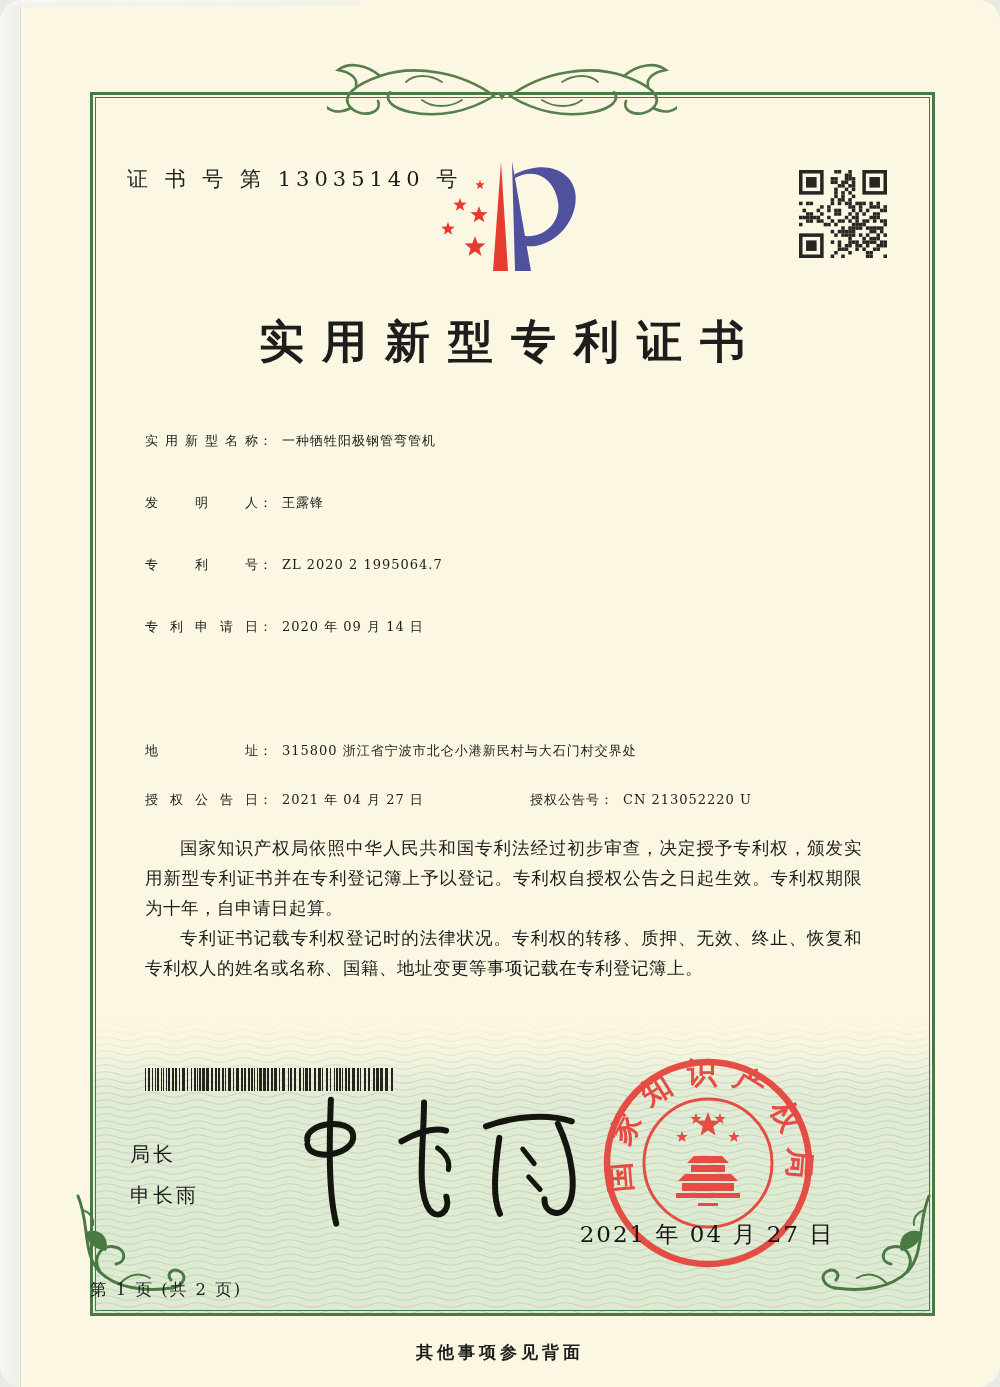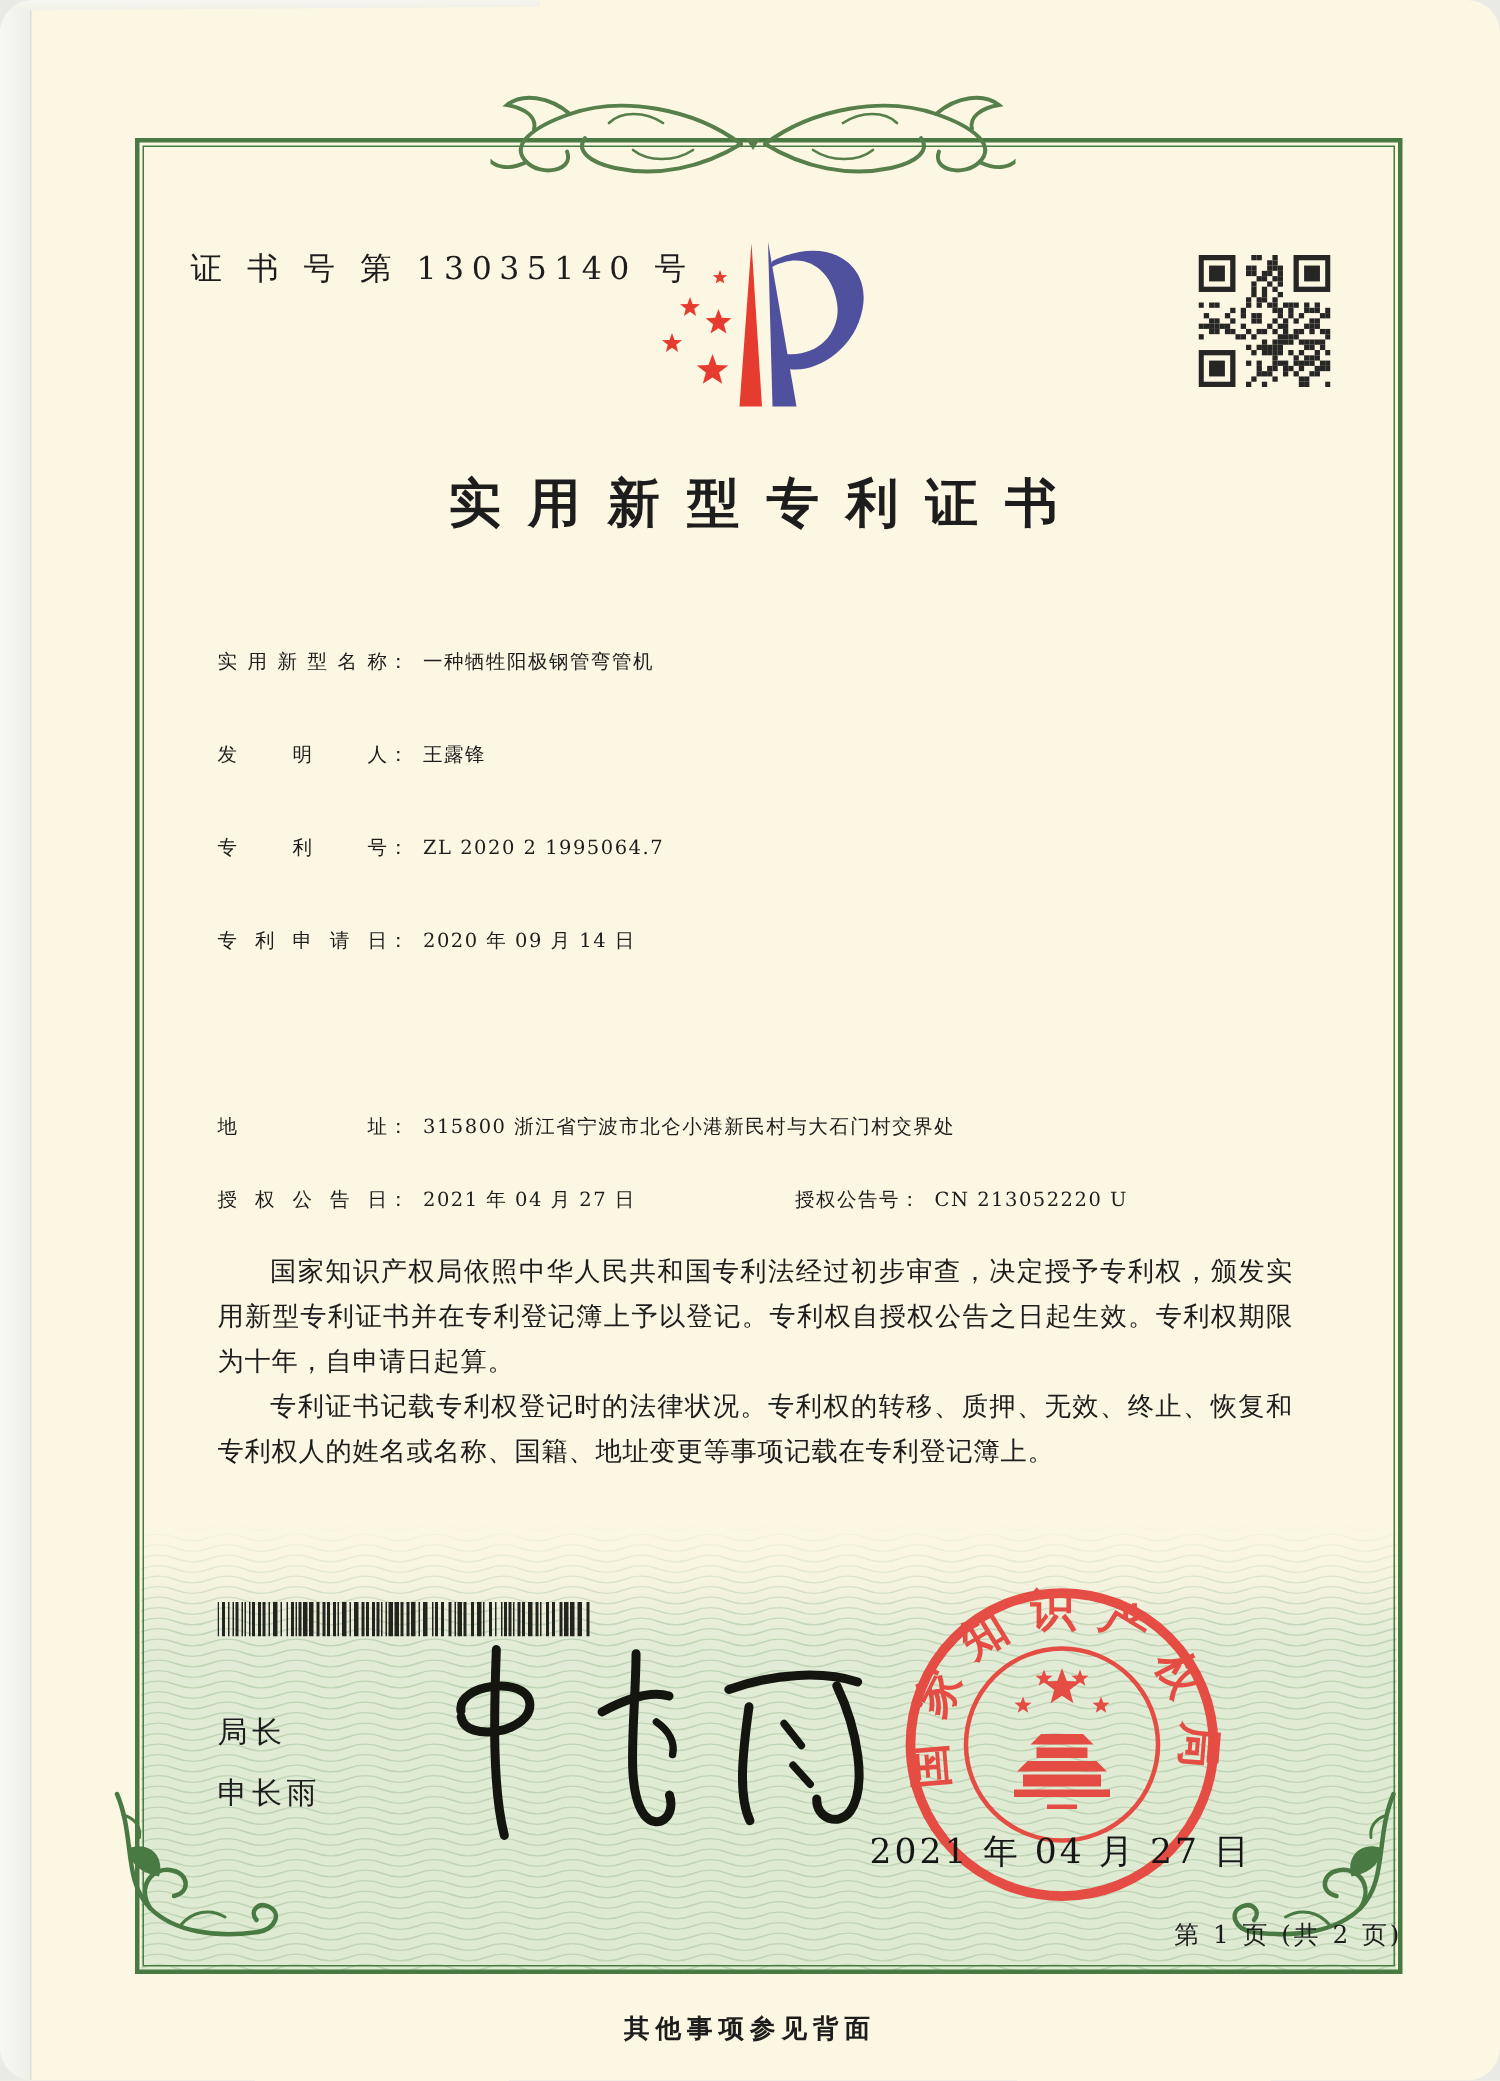--- a/index.html
+++ b/index.html
@@ -20,35 +20,35 @@
   .frame-inner{position:absolute;inset:2px;border:1px solid var(--green);}
   .guilloche{position:absolute;left:94px;top:1014px;width:837px;height:300px;
         background:linear-gradient(180deg,var(--paper) 0,#eef0dc 45px,#e1ebd5 90px,#deead2 100%);}
   .guilloche svg{position:absolute;left:0;top:0;}
   .guilloche .fade{position:absolute;left:0;top:0;width:100%;height:70px;
         background:linear-gradient(180deg,var(--paper),rgba(252,247,226,0));}
   .cert-no{position:absolute;left:127px;top:165px;font-size:21px;letter-spacing:5px;white-space:nowrap;}
   .logo{position:absolute;left:400px;top:148px;}
   .qr{position:absolute;left:799px;top:170px;}
   .title{position:absolute;left:90px;top:312px;width:824px;text-align:center;
-        font-size:35px;font-weight:700;letter-spacing:18px;text-indent:18px;white-space:nowrap;}
+        font-size:45px;font-weight:700;letter-spacing:18px;text-indent:18px;white-space:nowrap;}
   .field-row{position:absolute;left:145px;font-size:13px;white-space:nowrap;letter-spacing:1px;}
   .lbl{display:inline-block;width:114px;text-align:justify;text-align-last:justify;}
   .colon{display:inline-block;margin-right:9px;}
   .g2{position:absolute;left:372px;top:0;white-space:nowrap;margin-left:13px;}
   .paras{position:absolute;left:145px;top:833px;width:717px;font-size:17.5px;
         line-height:30px;text-align:justify;letter-spacing:0.5px;}
   .paras p{margin:0;text-indent:2em;}
   .barcode{position:absolute;left:145px;top:1068px;}
-  .signer{position:absolute;left:145px;font-size:20px;letter-spacing:3px;}
+  .signer{position:absolute;left:130px;font-size:20px;letter-spacing:3px;}
   .sig{position:absolute;left:288px;top:1086px;transform:rotate(-2deg);}
   .seal{position:absolute;left:597px;top:1052px;opacity:.93;}
   .seal-date{position:absolute;left:567px;top:1219px;width:280px;text-align:center;
         font-size:23px;letter-spacing:2px;color:#161616;white-space:nowrap;}
-  .page-info{position:absolute;left:90px;top:1279px;width:845px;text-align:right;
+  .page-info{position:absolute;left:90px;top:1279px;width:845px;text-align:left;
         font-size:16.5px;letter-spacing:2px;}
   .back-note{position:absolute;left:0;top:1341px;width:1000px;text-align:center;
         font-size:17px;letter-spacing:4px;font-weight:600;}
   .ornament{position:absolute;pointer-events:none;}
   .top-ornament{left:327px;top:52px;}
   .corner-bl{left:68px;top:1192px;}
   .corner-br{left:807px;top:1192px;transform:scaleX(-1);}
 </style>
 </head>
 <body>

